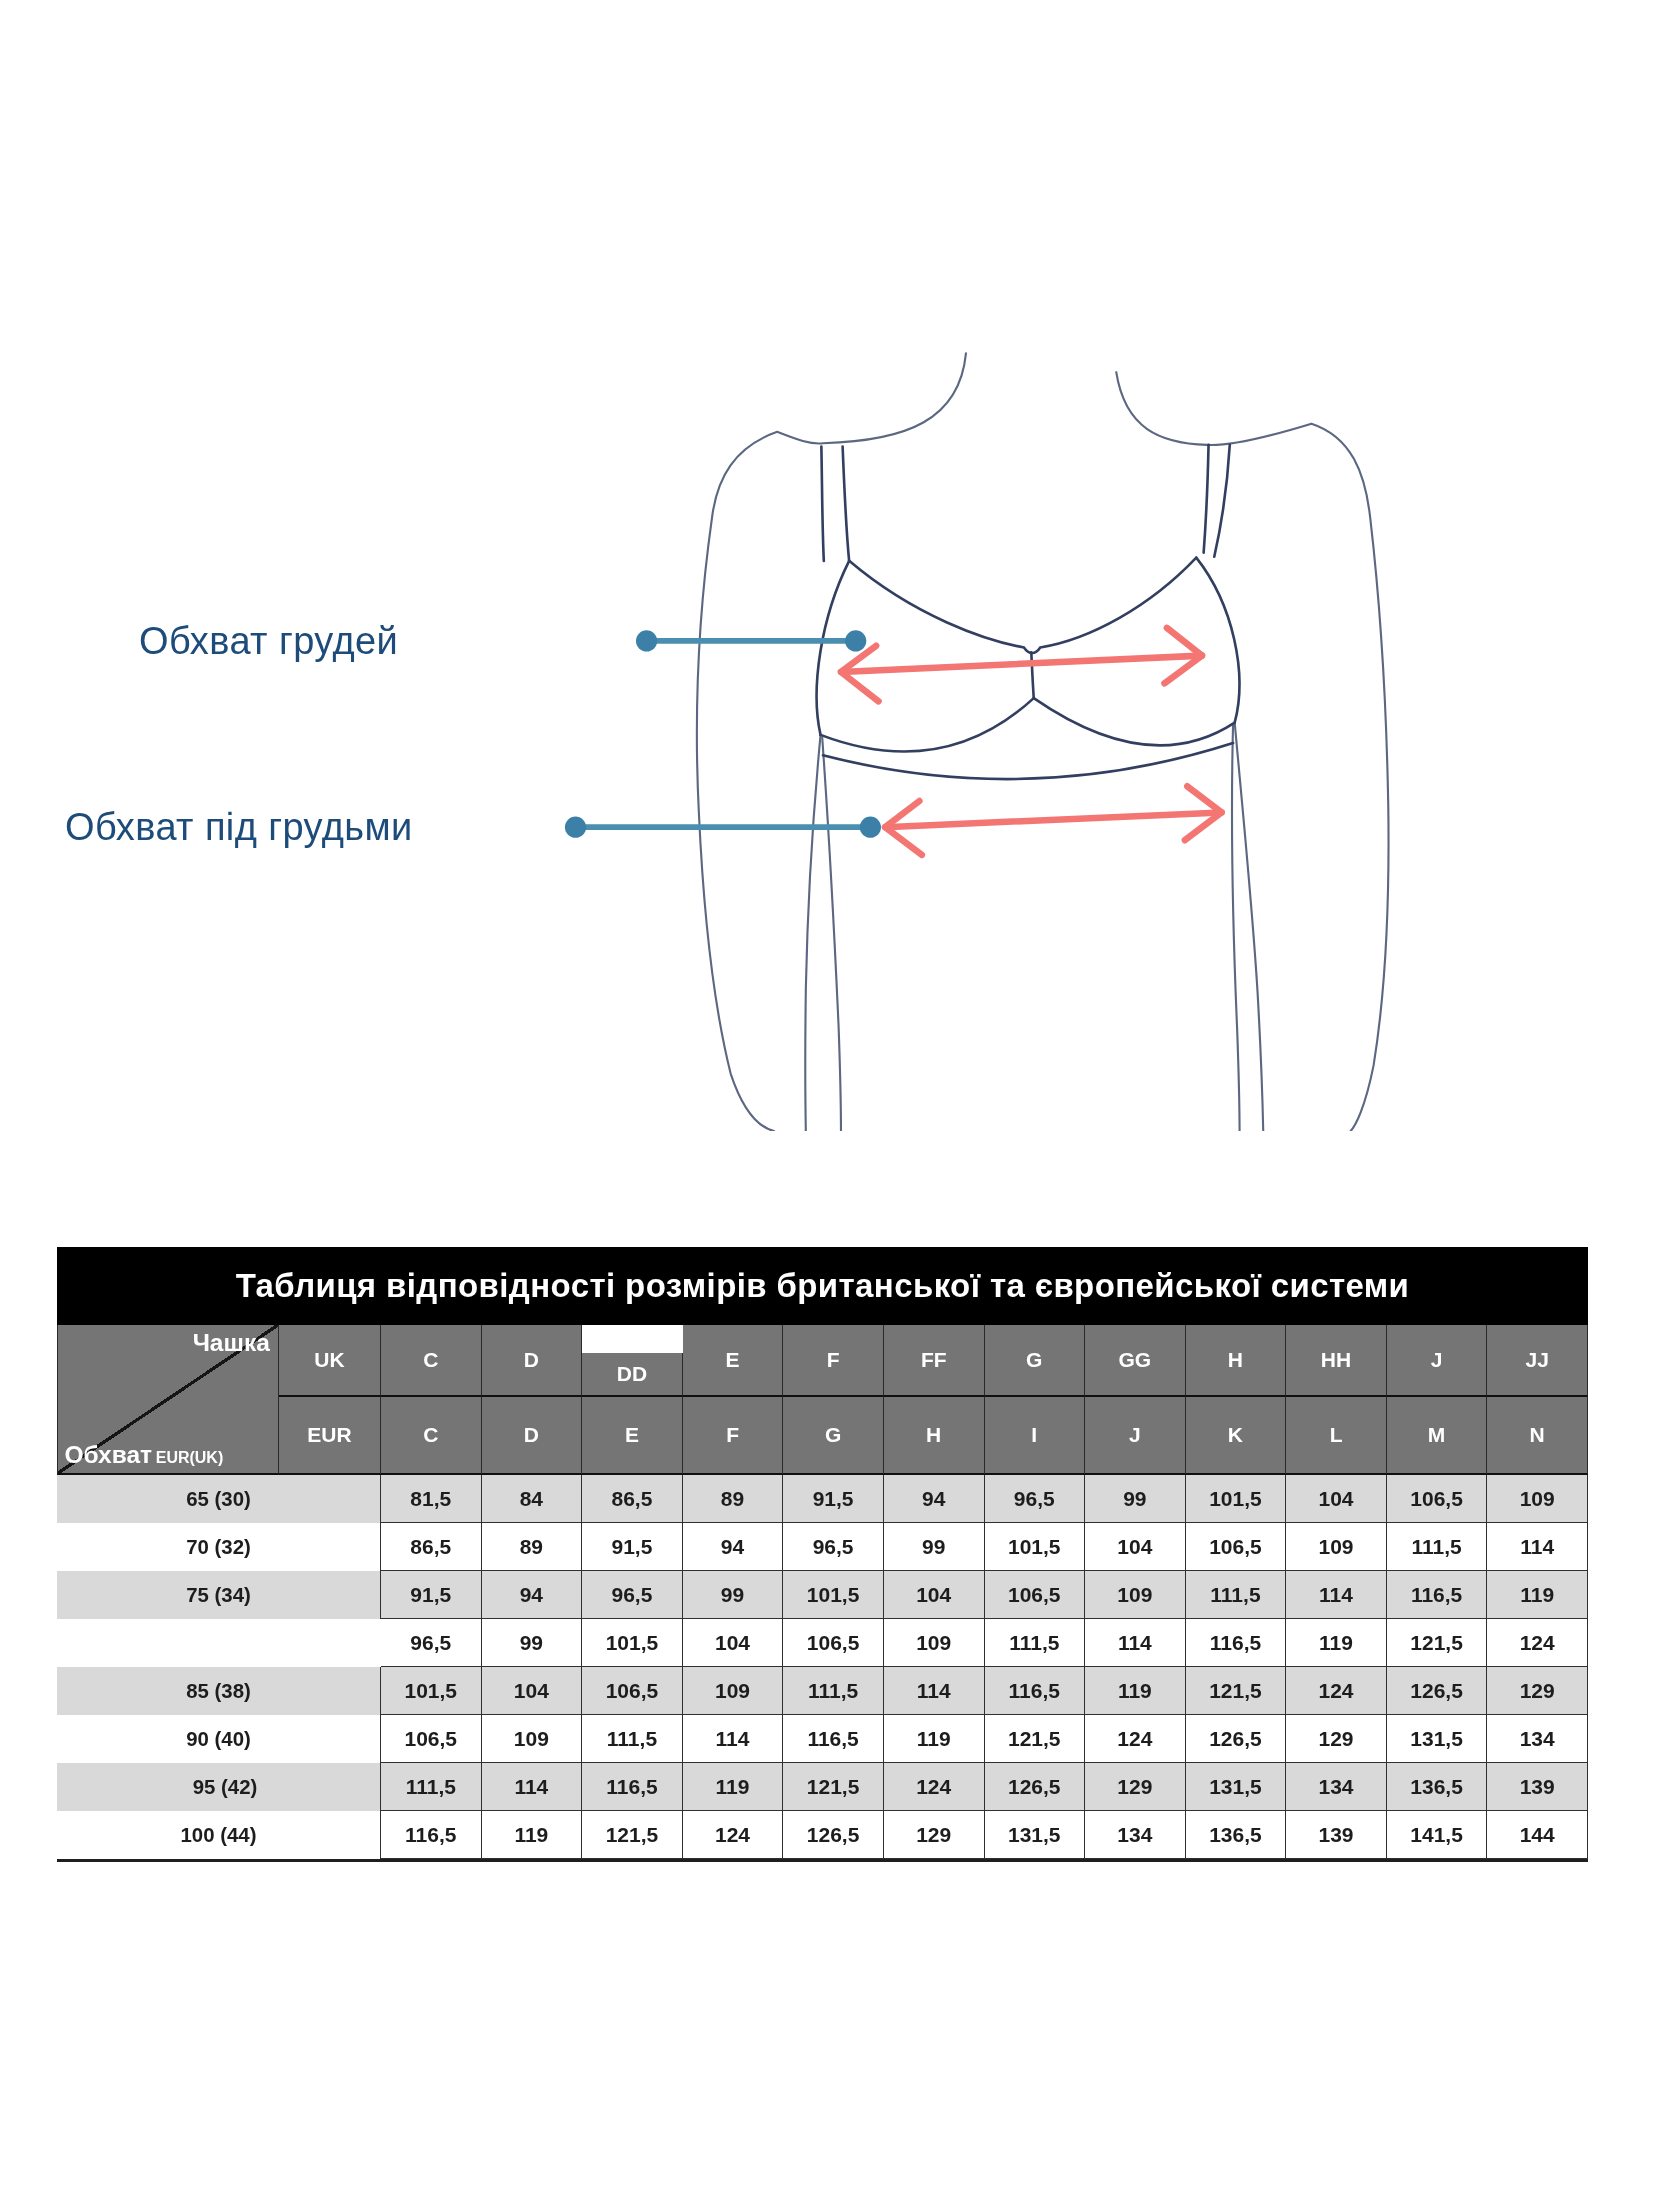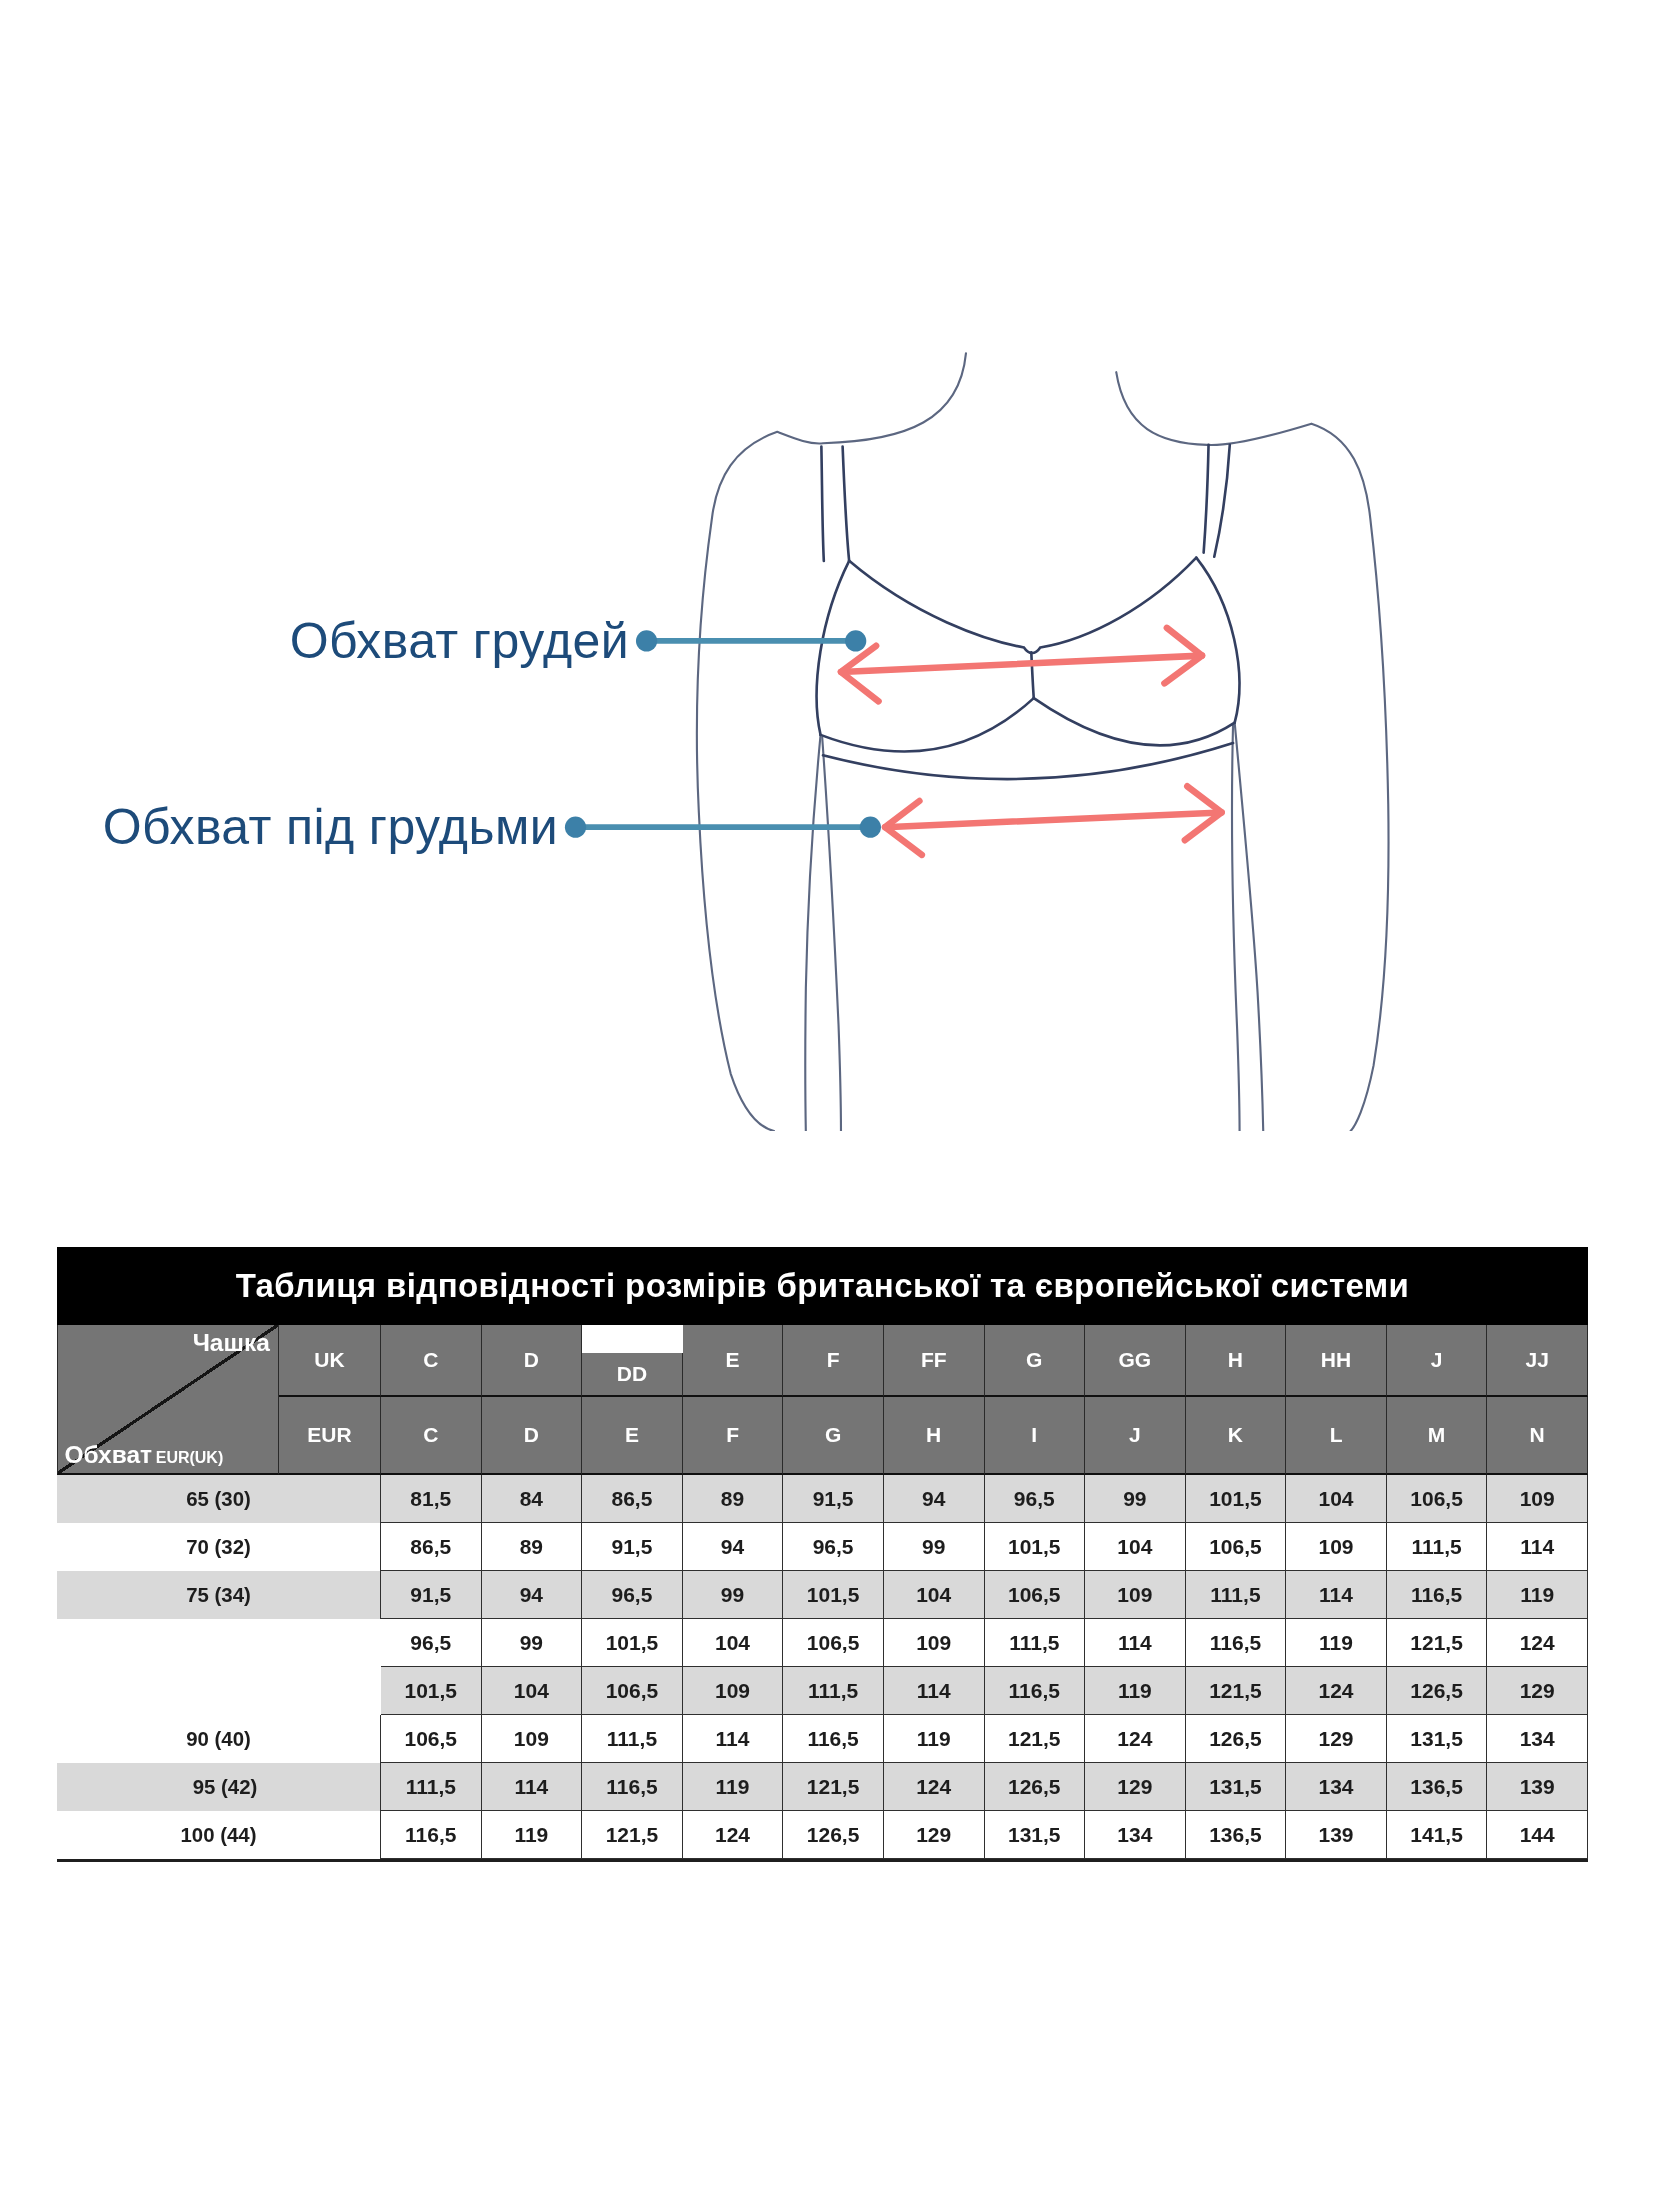--- a/index.html
+++ b/index.html
@@ -14,22 +14,22 @@
   .sheet{position:relative;width:1654px;height:2205px;background:var(--page-bg);overflow:hidden;}
 
   
   .fig-svg{position:absolute;left:457px;top:159px;width:1013px;height:972px;}
   .body-line{fill:none;stroke:var(--body-line);stroke-width:2.6;stroke-linecap:round;}
   .bra-line{fill:none;stroke:var(--bra-line);stroke-width:3.2;stroke-linecap:round;}
   .callout-line{fill:none;stroke:var(--callout);stroke-width:7;stroke-linecap:round;}
   .callout-dot{fill:var(--callout-dot);stroke:none;}
   .arrow-line{fill:none;stroke:var(--arrow);stroke-width:8;stroke-linecap:round;stroke-linejoin:round;}
 
-  .diagram-label{position:absolute;color:var(--label-text);font-size:50px;line-height:54px;
-    text-align:right;white-space:nowrap;font-weight:400;letter-spacing:0.4px;}
+  .diagram-label{position:absolute;color:var(--label-text);font-size:38px;line-height:54px;
+    white-space:nowrap;font-weight:400;letter-spacing:0.4px;}
   .label-bust{left:139px;top:614px;width:490px;}
   .label-underbust{left:65px;top:800px;width:493px;}
 
   
   .size-table{position:absolute;left:57px;top:1247px;width:1531px;border-bottom:3.3px solid #1f1f1f;}
   .table-title{height:78px;background:var(--title-bg);color:var(--title-text);
     font-size:33px;font-weight:600;text-align:center;line-height:78px;letter-spacing:0.4px;}
   .grid{display:grid;grid-template-columns:222px 102px repeat(12,1fr);
     grid-template-rows:72px 78px repeat(8,48px);width:100%;}
   .grid > div{display:flex;align-items:center;justify-content:center;}
@@ -188,20 +188,21 @@
         <div class="vcell" style="grid-area: 6 / 5;">101,5</div>
         <div class="vcell" style="grid-area: 6 / 6;">104</div>
         <div class="vcell" style="grid-area: 6 / 7;">106,5</div>
         <div class="vcell" style="grid-area: 6 / 8;">109</div>
         <div class="vcell" style="grid-area: 6 / 9;">111,5</div>
         <div class="vcell" style="grid-area: 6 / 10;">114</div>
         <div class="vcell" style="grid-area: 6 / 11;">116,5</div>
         <div class="vcell" style="grid-area: 6 / 12;">119</div>
         <div class="vcell" style="grid-area: 6 / 13;">121,5</div>
         <div class="vcell" style="grid-area: 6 / 14;">124</div>
+        <div class="lcell alt" style="grid-area: 7 / 1 / auto / 3;">85 (38)</div>
         <div class="vcell alt" style="grid-area: 7 / 3;">101,5</div>
         <div class="vcell alt" style="grid-area: 7 / 4;">104</div>
         <div class="vcell alt" style="grid-area: 7 / 5;">106,5</div>
         <div class="vcell alt" style="grid-area: 7 / 6;">109</div>
         <div class="vcell alt" style="grid-area: 7 / 7;">111,5</div>
         <div class="vcell alt" style="grid-area: 7 / 8;">114</div>
         <div class="vcell alt" style="grid-area: 7 / 9;">116,5</div>
         <div class="vcell alt" style="grid-area: 7 / 10;">119</div>
         <div class="vcell alt" style="grid-area: 7 / 11;">121,5</div>
         <div class="vcell alt" style="grid-area: 7 / 12;">124</div>

